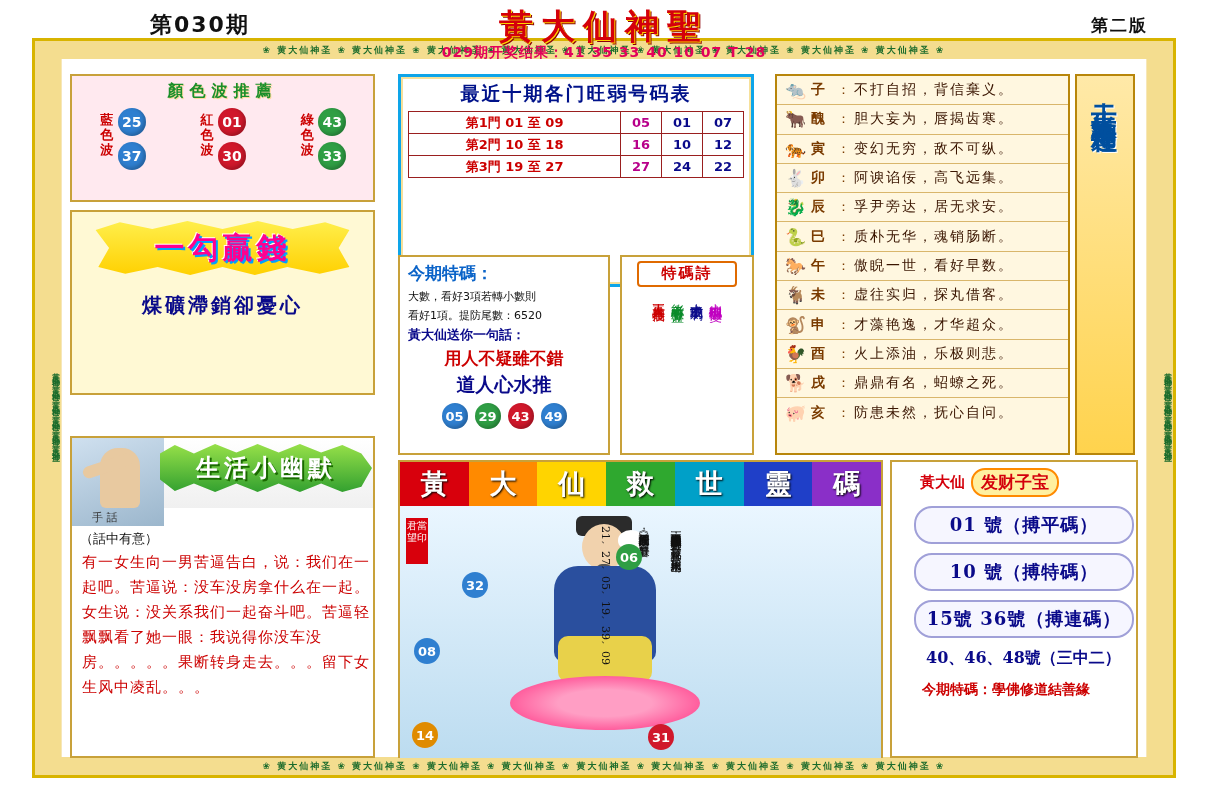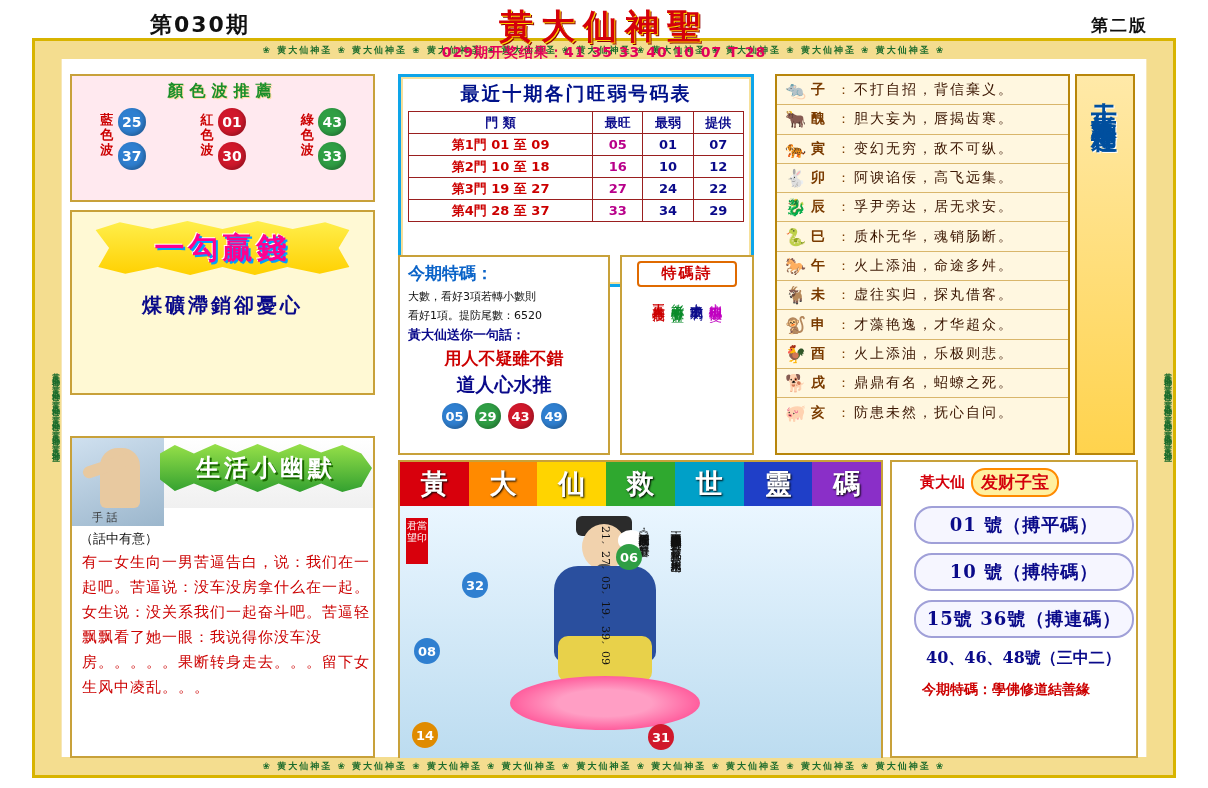--- a/index.html
+++ b/index.html
@@ -248,50 +248,38 @@
     <div class="win-banner">
       <span>一勾贏錢</span>
     </div>
     <div class="win-l2">煤礦滯銷卻憂心</div>
   </div>
 
   <div class="box tablebox">
     <div class="tb-title">最近十期各门旺弱号码表</div>
     <table class="tb">
       <tbody>
-          <tr>
-        <th>門 類</th>
-        <th>最旺</th>
-        <th>最弱</th>
-        <th>提供</th>
-      </tr>
       <tr>
         <td class="m">第1門 01 至 09</td>
         <td class="v1">05</td>
         <td class="v2">01</td>
         <td class="v3">07</td>
       </tr>
       <tr>
         <td class="m">第2門 10 至 18</td>
         <td class="v1">16</td>
         <td class="v2">10</td>
         <td class="v3">12</td>
       </tr>
       <tr>
         <td class="m">第3門 19 至 27</td>
         <td class="v1">27</td>
         <td class="v2">24</td>
         <td class="v3">22</td>
       </tr>
-      <tr>
-        <td class="m">第4門 28 至 37</td>
-        <td class="v1">33</td>
-        <td class="v2">34</td>
-        <td class="v3">29</td>
-      </tr>
     </tbody>
       </table>
   </div>
 
   <div class="box specialbox">
     <div class="sp-t">今期特碼：</div>
     <div class="sp-note">大數，看好3項若轉小數則</div>
     <div class="sp-note">看好1項。提防尾數：6520</div>
     <div class="sp-line">黃大仙送你一句話：</div>
     <div class="sp-b1">用人不疑雖不錯</div>
@@ -348,21 +336,21 @@
     <div class="zrow">
       <div class="zicon">🐍</div>
       <div class="zname">巳</div>
       <div class="zcolon">：</div>
       <div class="ztext">质朴无华，魂销肠断。</div>
     </div>
     <div class="zrow">
       <div class="zicon">🐎</div>
       <div class="zname">午</div>
       <div class="zcolon">：</div>
-      <div class="ztext">火上添油，命途多舛。</div>
+      <div class="ztext">傲睨一世，看好早数。</div>
     </div>
     <div class="zrow">
       <div class="zicon">🐐</div>
       <div class="zname">未</div>
       <div class="zcolon">：</div>
       <div class="ztext">虚往实归，探丸借客。</div>
     </div>
     <div class="zrow">
       <div class="zicon">🐒</div>
       <div class="zname">申</div>

